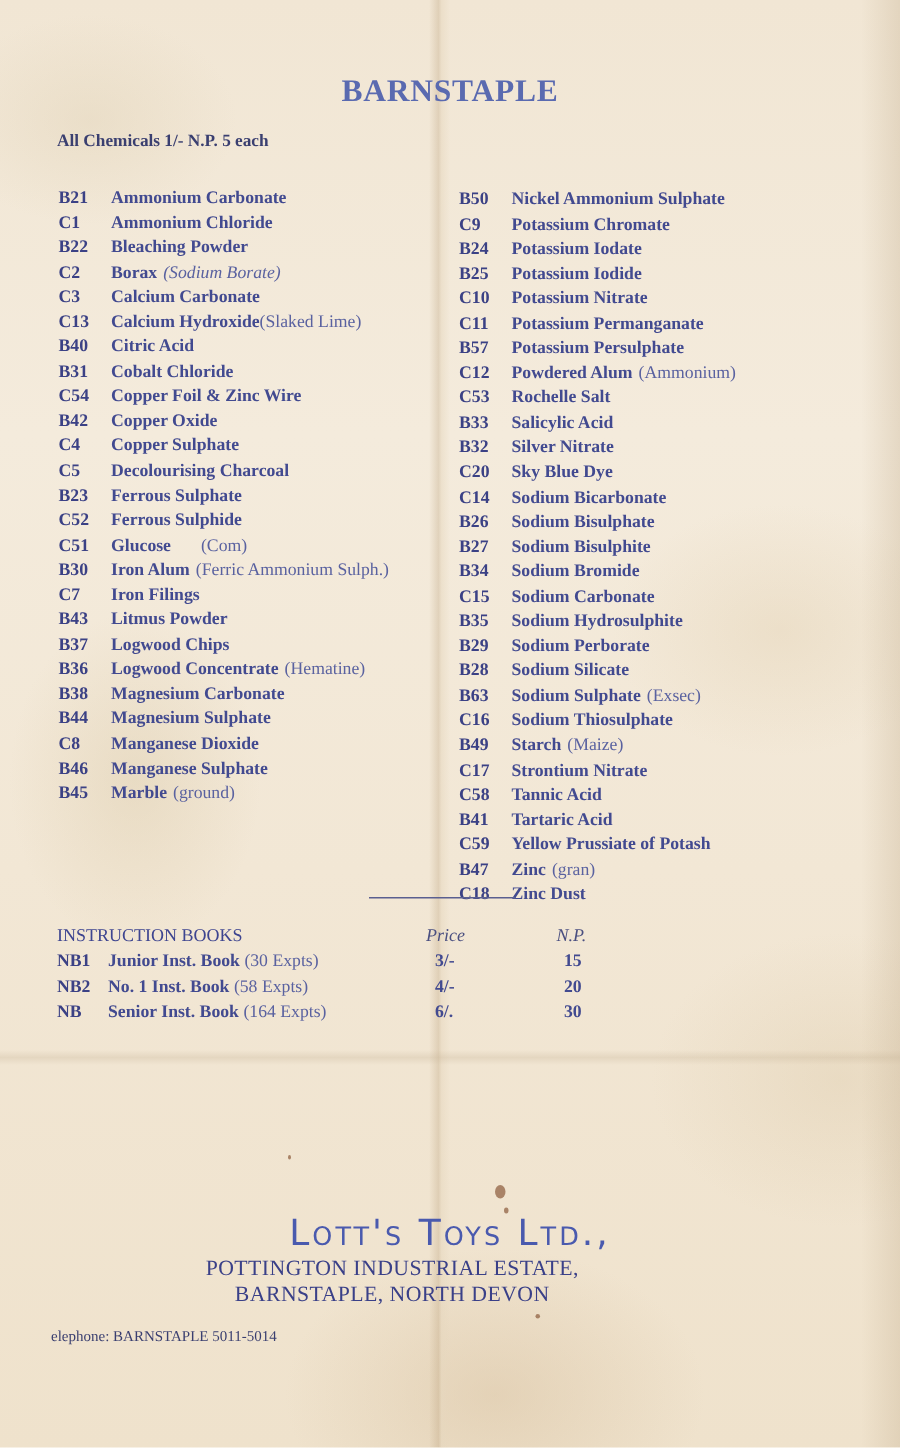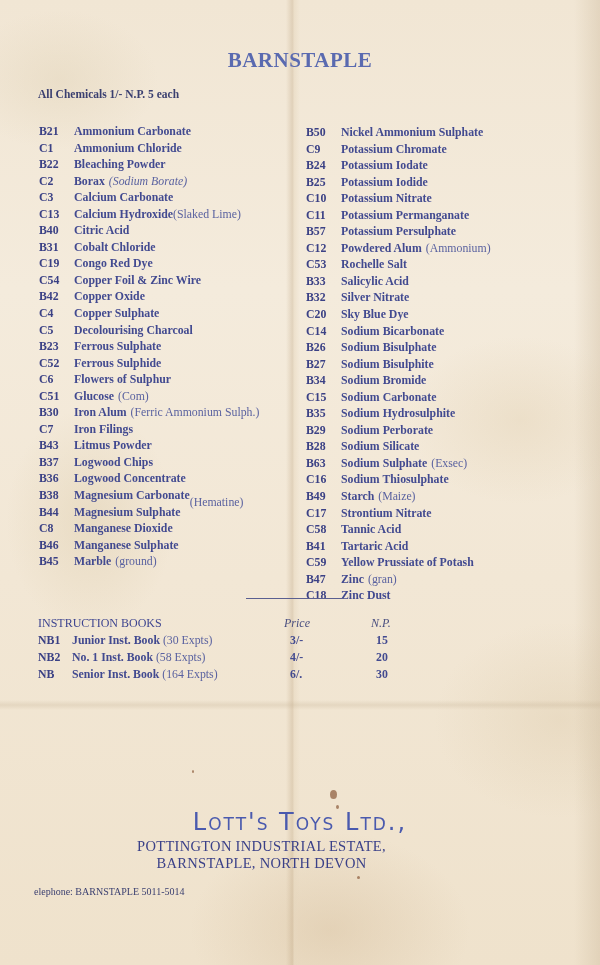--- a/index.html
+++ b/index.html
@@ -117,24 +117,20 @@
     </div>
     <div class="row">
       <span class="code">B40</span>
       <span class="name">Citric Acid</span>
     </div>
     <div class="row">
       <span class="code">B31</span>
       <span class="name">Cobalt Chloride</span>
     </div>
     <div class="row">
-      <span class="code">C19</span>
-      <span class="name">Congo Red Dye</span>
-    </div>
-    <div class="row">
       <span class="code">C54</span>
       <span class="name">Copper Foil &amp; Zinc Wire</span>
     </div>
     <div class="row">
       <span class="code">B42</span>
       <span class="name">Copper Oxide</span>
     </div>
     <div class="row">
       <span class="code">C4</span>
       <span class="name">Copper Sulphate</span>
@@ -145,27 +141,23 @@
     </div>
     <div class="row">
       <span class="code">B23</span>
       <span class="name">Ferrous Sulphate</span>
     </div>
     <div class="row">
       <span class="code">C52</span>
       <span class="name">Ferrous Sulphide</span>
     </div>
     <div class="row">
-      <span class="code">C6</span>
-      <span class="name">Flowers of Sulphur</span>
-    </div>
-    <div class="row">
       <span class="code">C51</span>
       <span class="name">Glucose</span>
-      <span class="extra" style="margin-left: 4px;">(Com)</span>
+      <span class="extra" style="margin-left: 20px;">(Com)</span>
     </div>
     <div class="row">
       <span class="code">B30</span>
       <span class="name">Iron Alum</span>
       <span class="extra" style="margin-left: 4px;">(Ferric Ammonium Sulph.)</span>
     </div>
     <div class="row">
       <span class="code">C7</span>
       <span class="name">Iron Filings</span>
     </div>
@@ -173,21 +165,21 @@
       <span class="code">B43</span>
       <span class="name">Litmus Powder</span>
     </div>
     <div class="row">
       <span class="code">B37</span>
       <span class="name">Logwood Chips</span>
     </div>
     <div class="row">
       <span class="code">B36</span>
       <span class="name">Logwood Concentrate</span>
-      <span class="extra" style="margin-left: 4px; margin-top: 24px;">(Hematine)</span>
+      <span class="extra" style="margin-left: 4px;">(Hematine)</span>
     </div>
     <div class="row">
       <span class="code">B38</span>
       <span class="name">Magnesium Carbonate</span>
     </div>
     <div class="row">
       <span class="code">B44</span>
       <span class="name">Magnesium Sulphate</span>
     </div>
     <div class="row">

